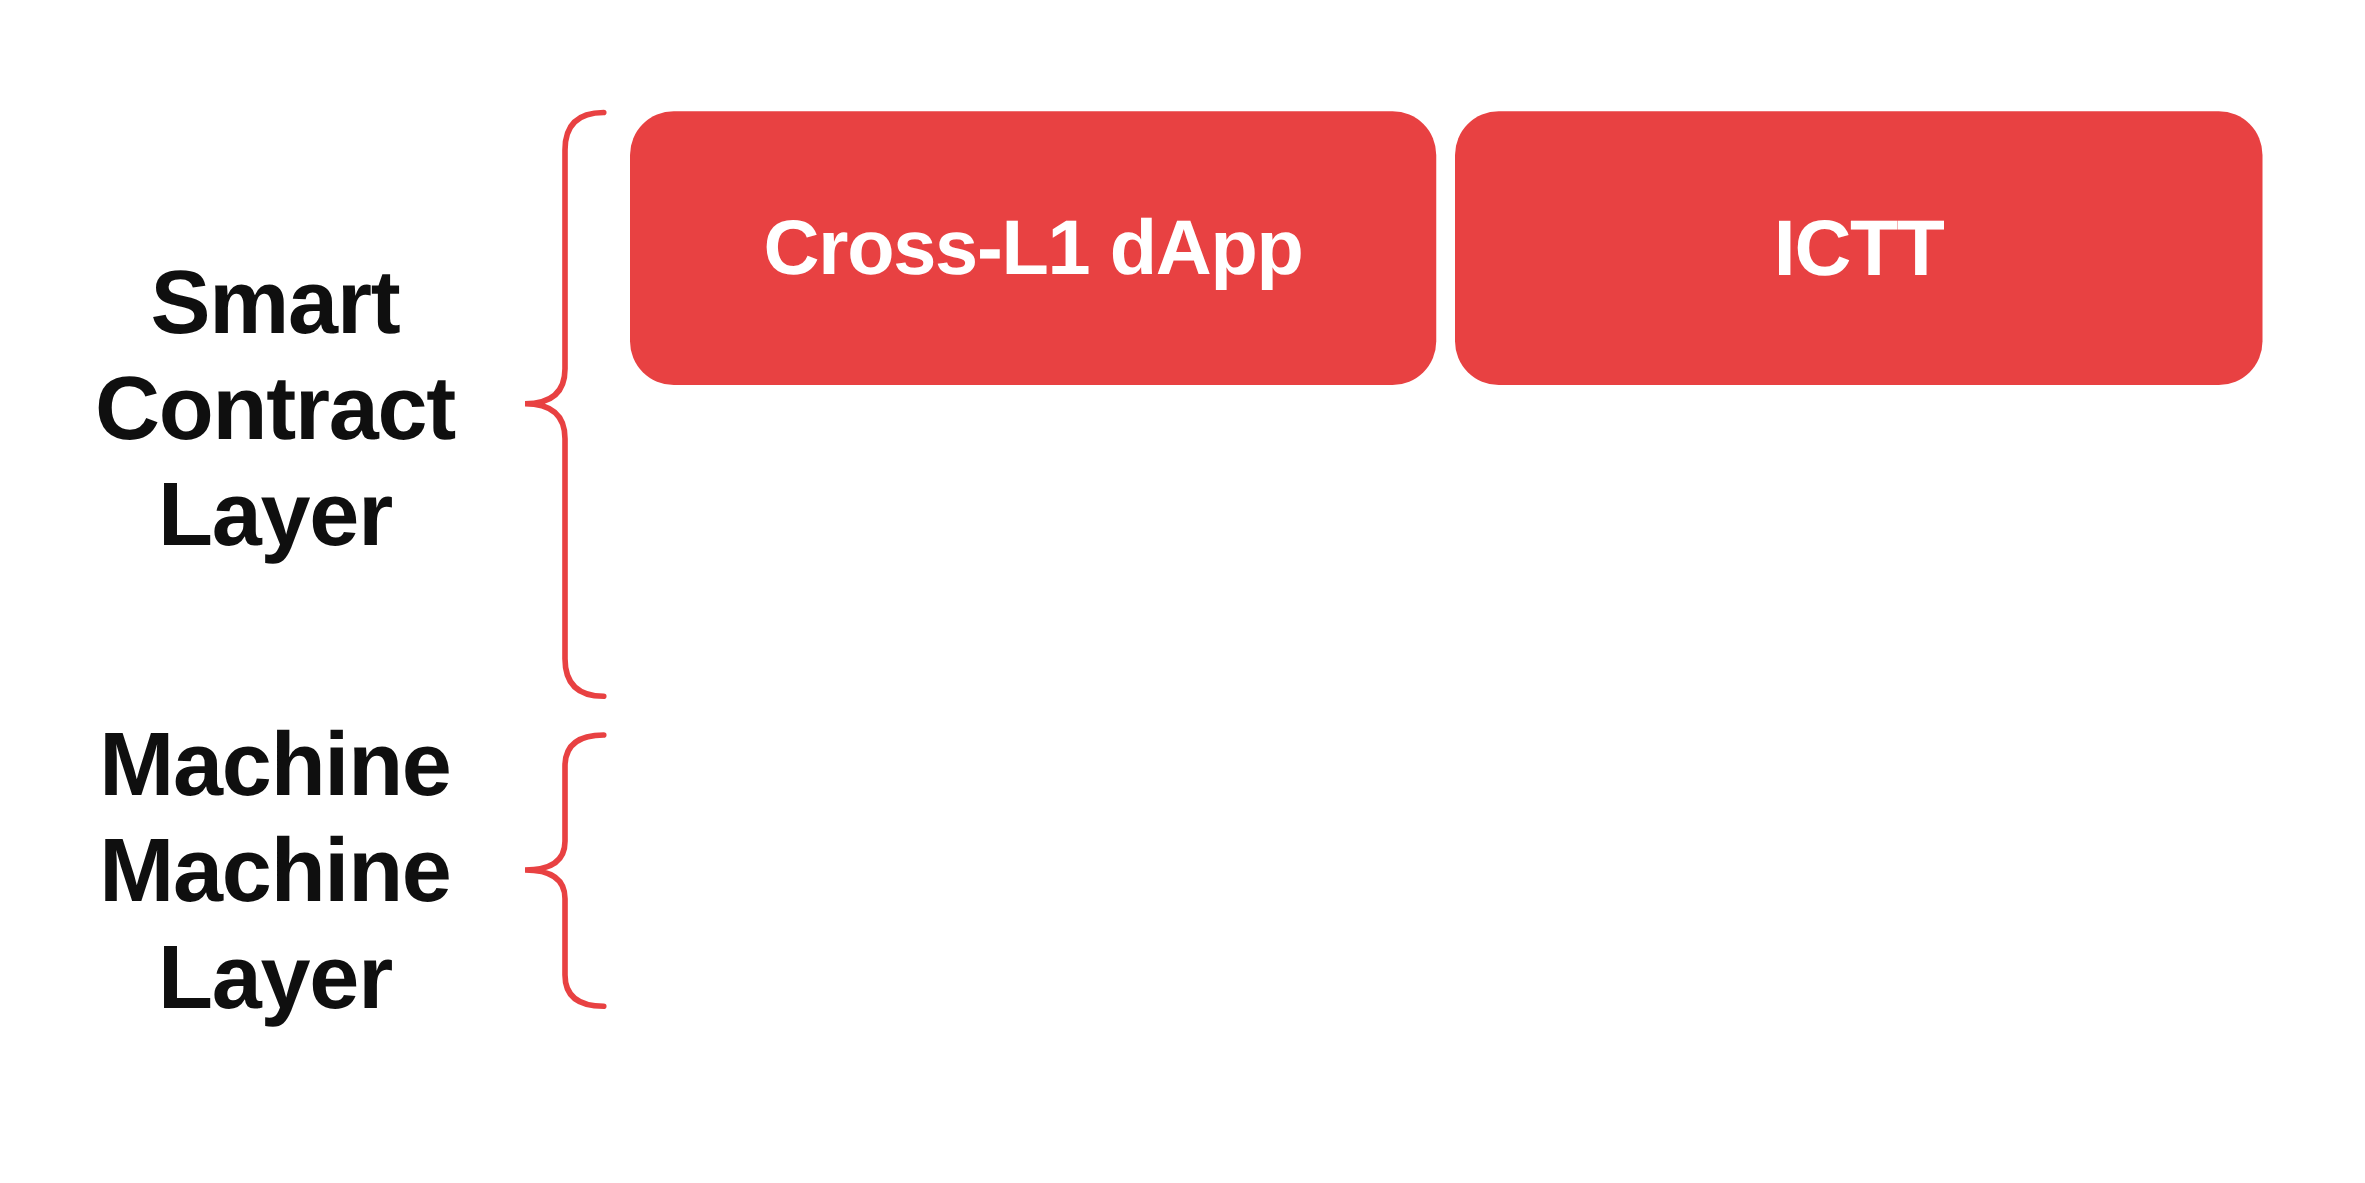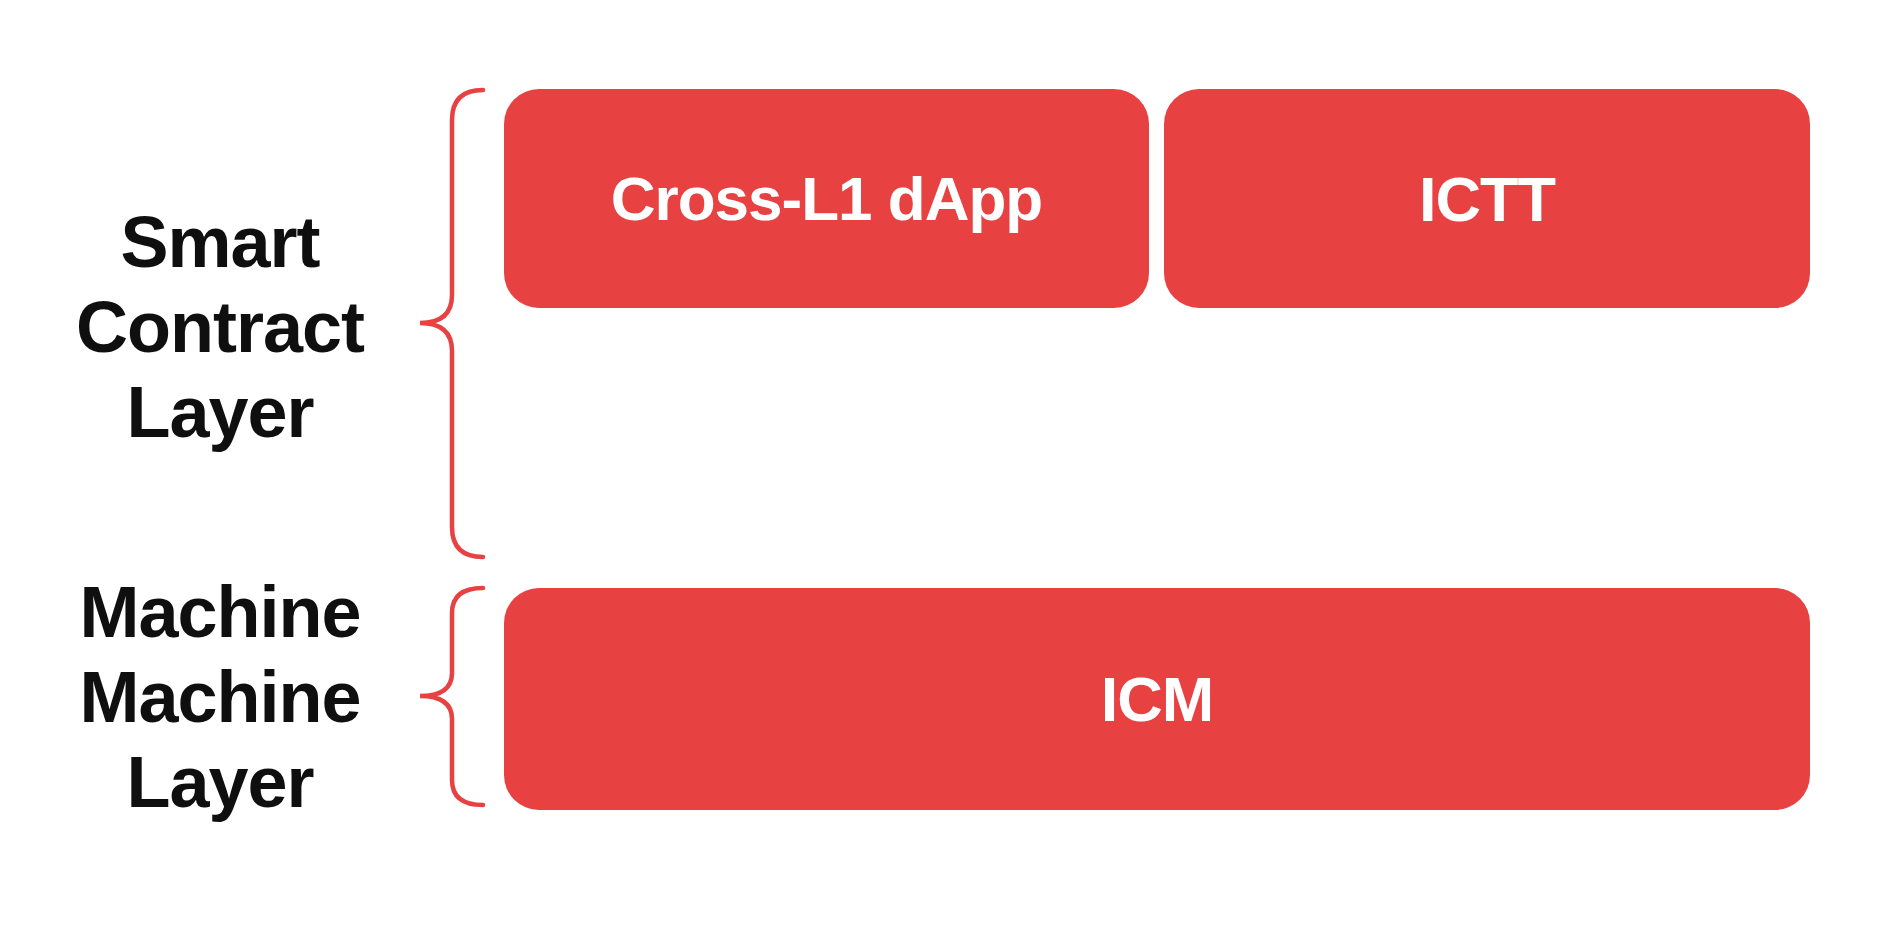--- a/index.html
+++ b/index.html
@@ -79,17 +79,14 @@
 
   <div class="box small-text" style="left:504px; top:89px; width:645px; height:219px">
     <span>Cross-L1 dApp</span>
   </div>
 
   <div class="box big-text" style="left:1164px; top:89px; width:646px; height:219px">
     <span>ICTT</span>
   </div>
 
 
-  <div class="box big-text" style="left:504px; top:588px; width:1306px; height:222px">
-    <span>ICM</span>
-  </div>
 
 </div>
 
 </body></html>

